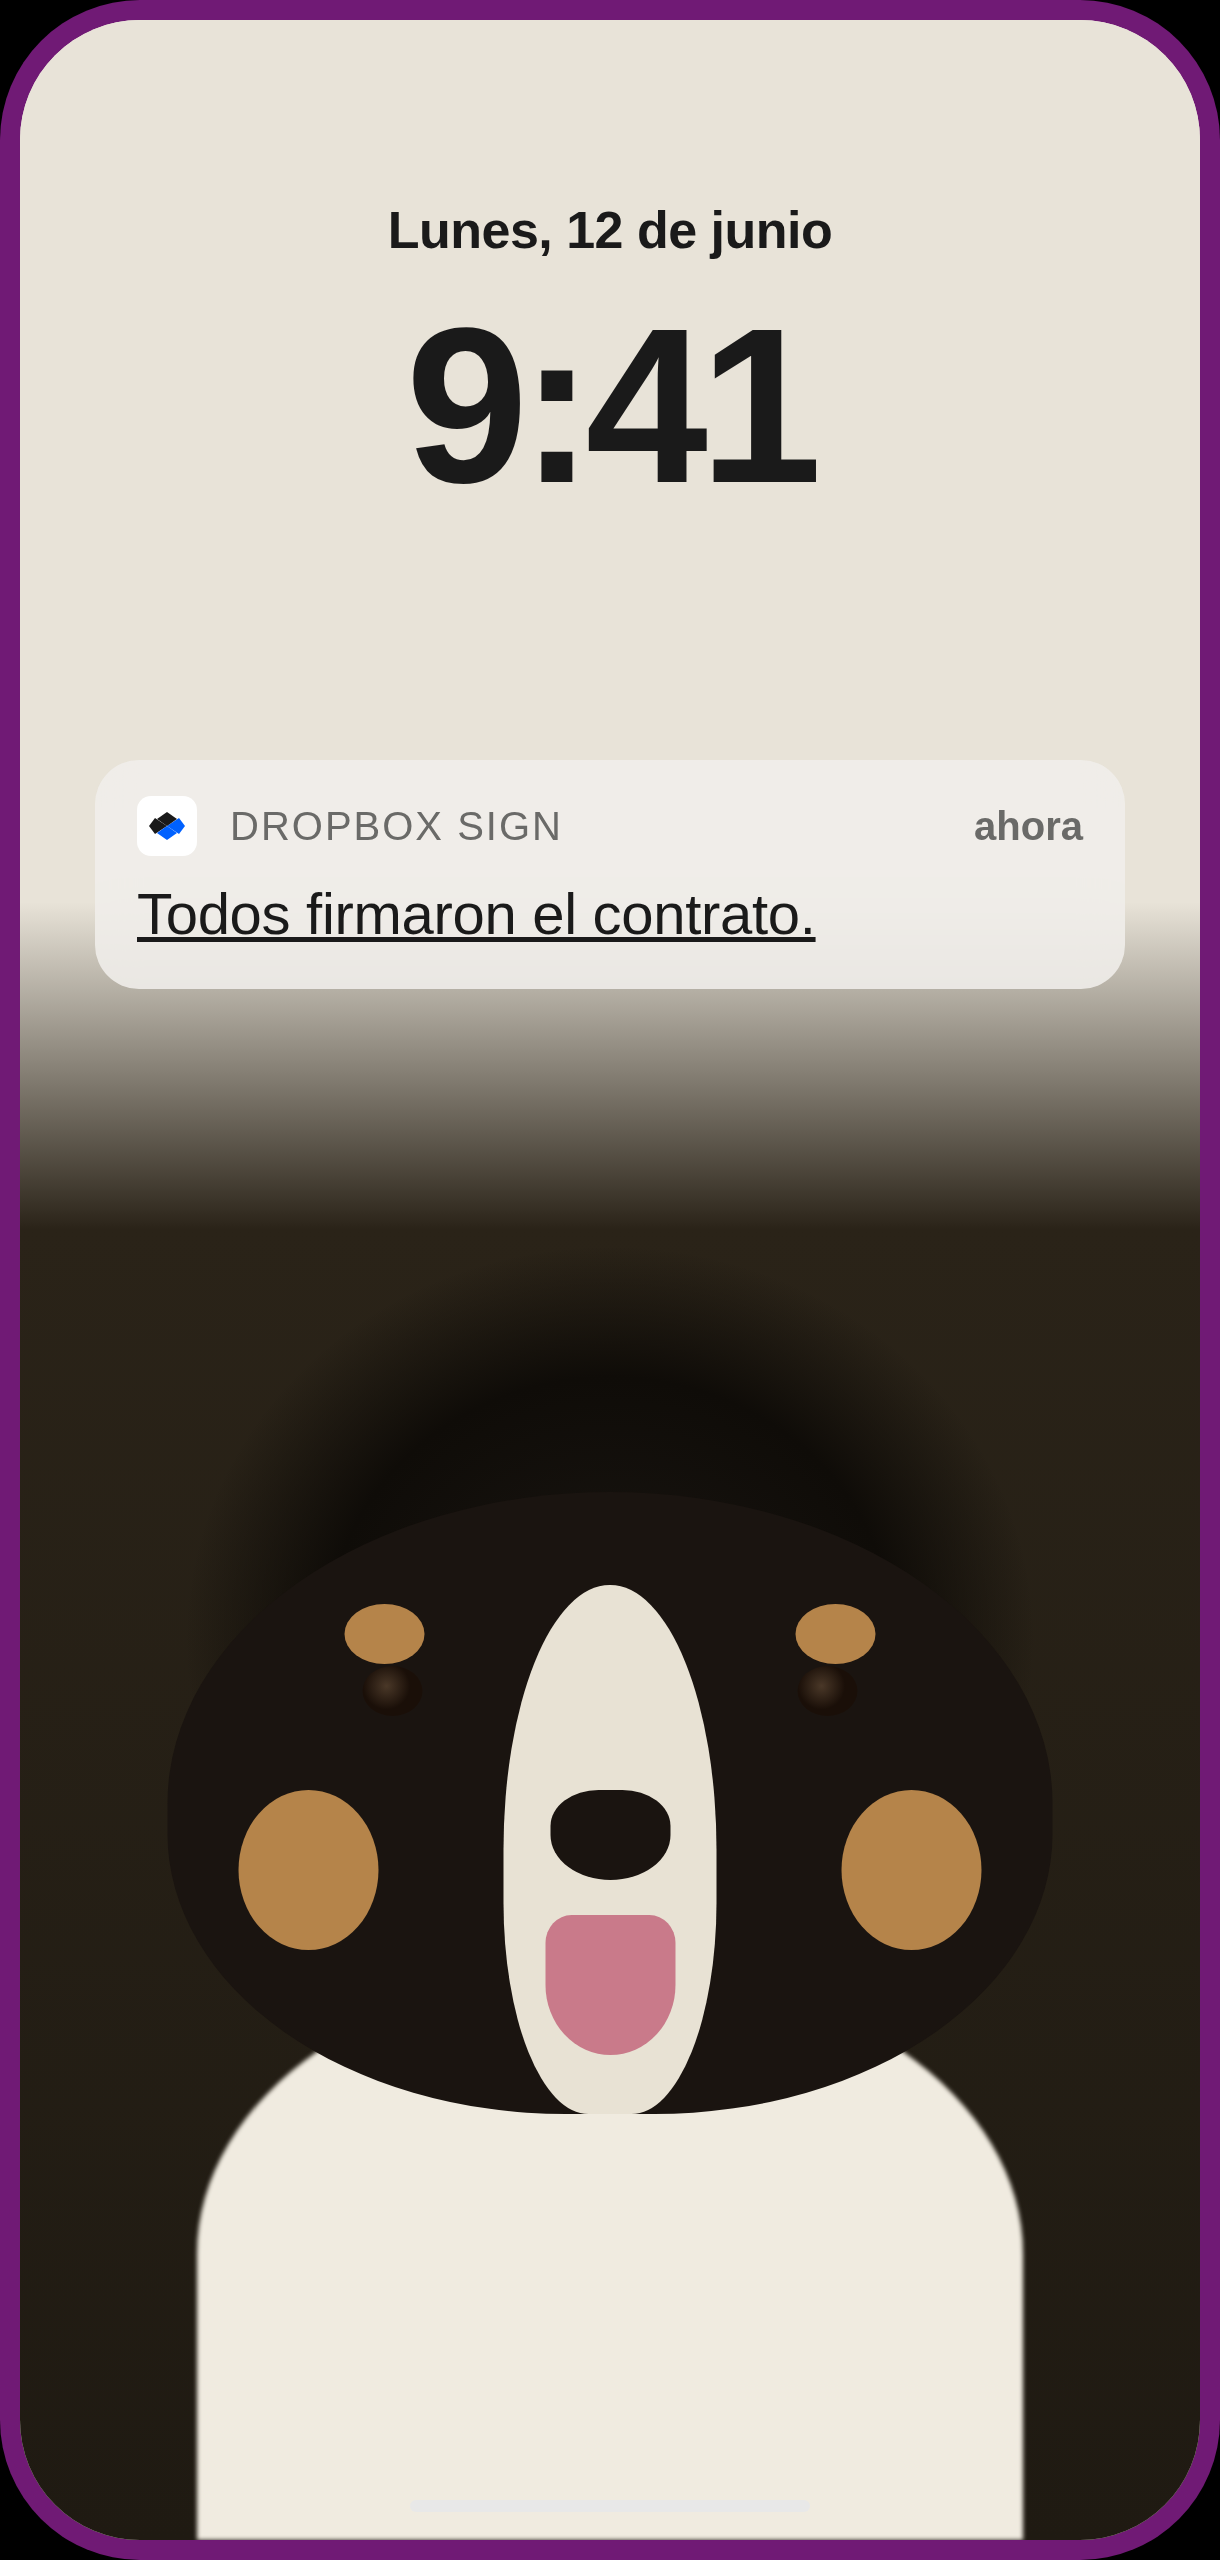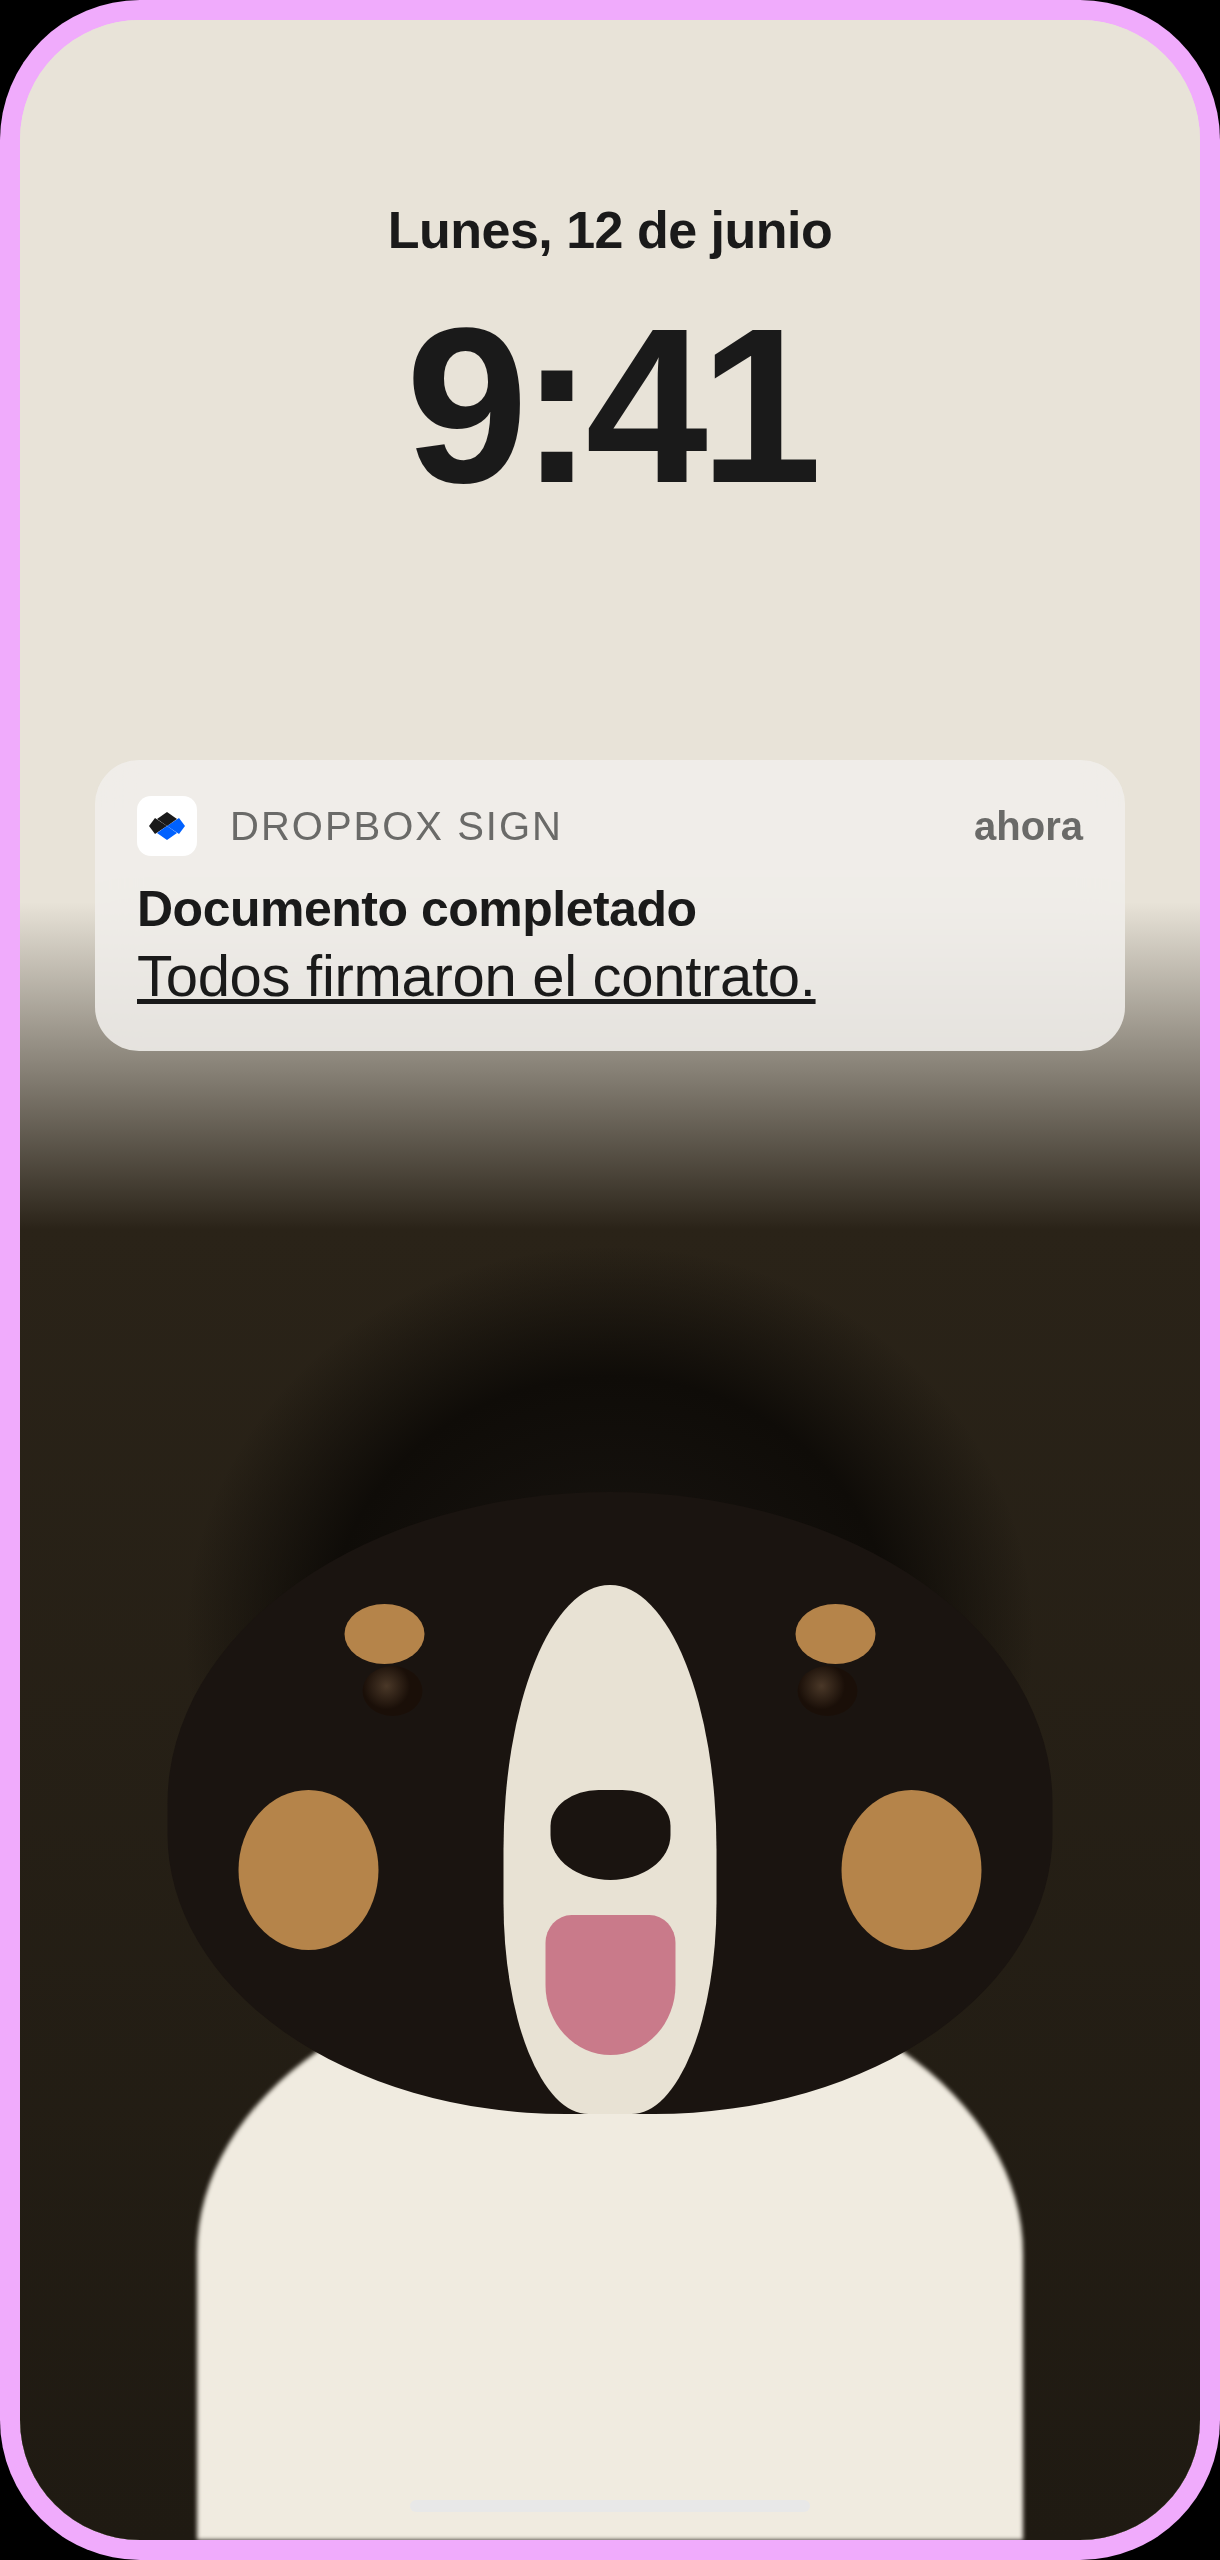--- a/index.html
+++ b/index.html
@@ -14,21 +14,21 @@
       background: #000;
       font-family: -apple-system, BlinkMacSystemFont, 'Segoe UI', sans-serif;
       display: flex;
       align-items: flex-start;
       justify-content: center;
     }
     
     .phone-frame {
       width: 1220px;
       height: 2560px;
-      background: #f0abfc;
+      background: #701a75;
       border-radius: 140px;
       overflow: hidden;
       position: relative;
     }
     
     .screen {
       position: absolute;
       top: 20px;
       left: 20px;
       right: 20px;
@@ -280,20 +280,19 @@
           <svg viewBox="0 0 40 40">
             <path d="M 8 12 L 20 20 L 8 28 L 2 20 Z" fill="#1a1a1a"></path>
             <path d="M 32 12 L 38 20 L 32 28 L 20 20 Z" fill="#0061ff"></path>
             <path d="M 20 6 L 30 13 L 20 20 L 10 13 Z" fill="#1a1a1a"></path>
             <path d="M 20 20 L 30 27 L 20 34 L 10 27 Z" fill="#0061ff"></path>
           </svg>
         </div>
         <div class="app-name">DROPBOX SIGN</div>
         <div class="notification-time">ahora</div>
       </div>
-      <div class="notification-title">Documento completado</div>
       <div class="notification-body">Todos firmaron el contrato.</div>
     </div>
 
     <div class="home-indicator"></div>
 
   </div>
 </div>
 
 </body></html>

